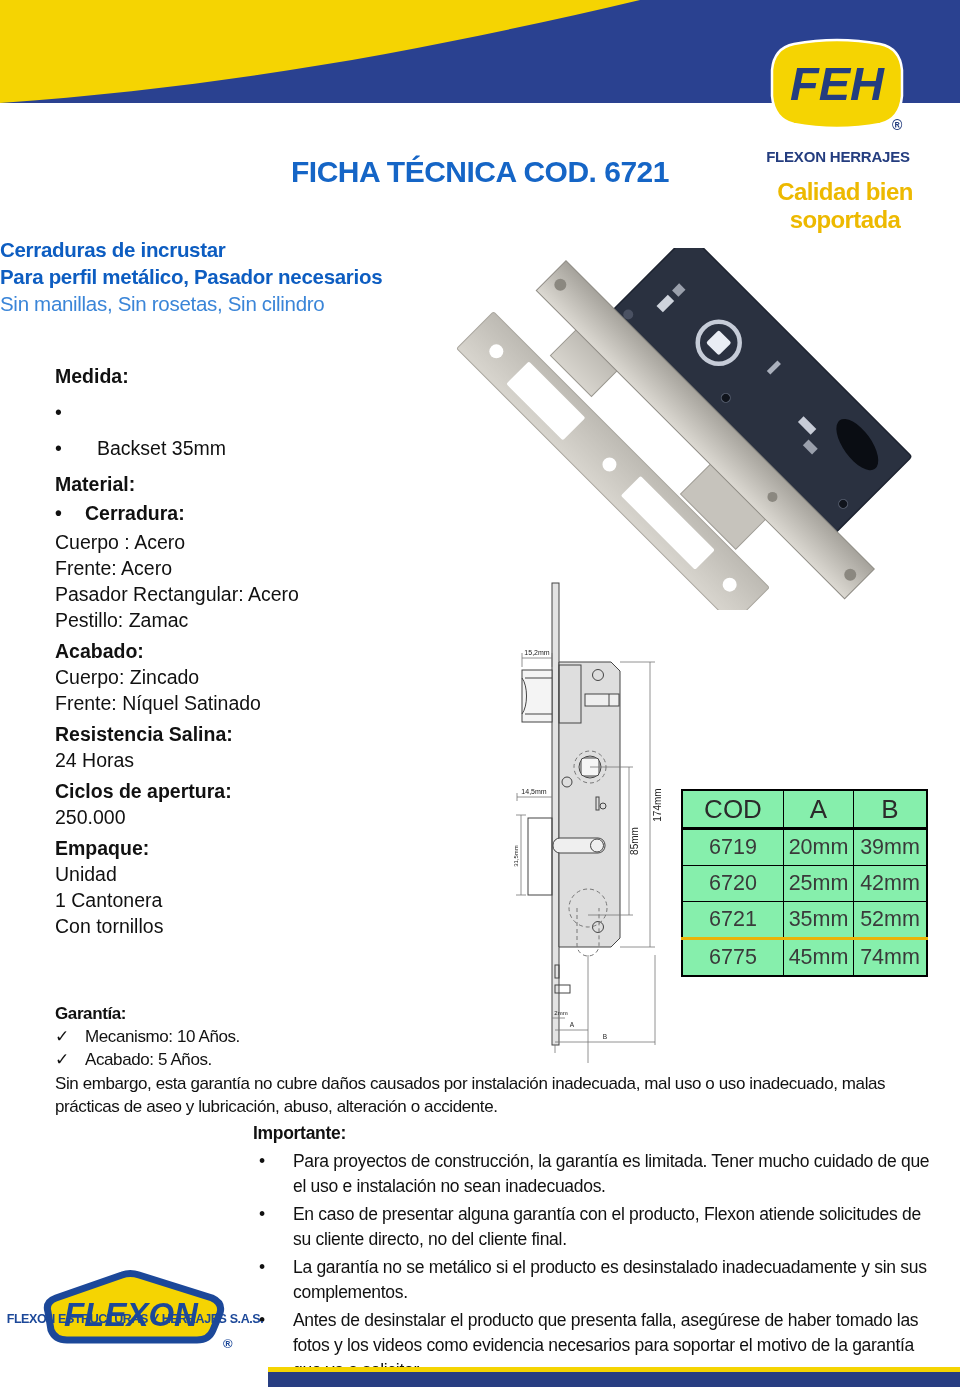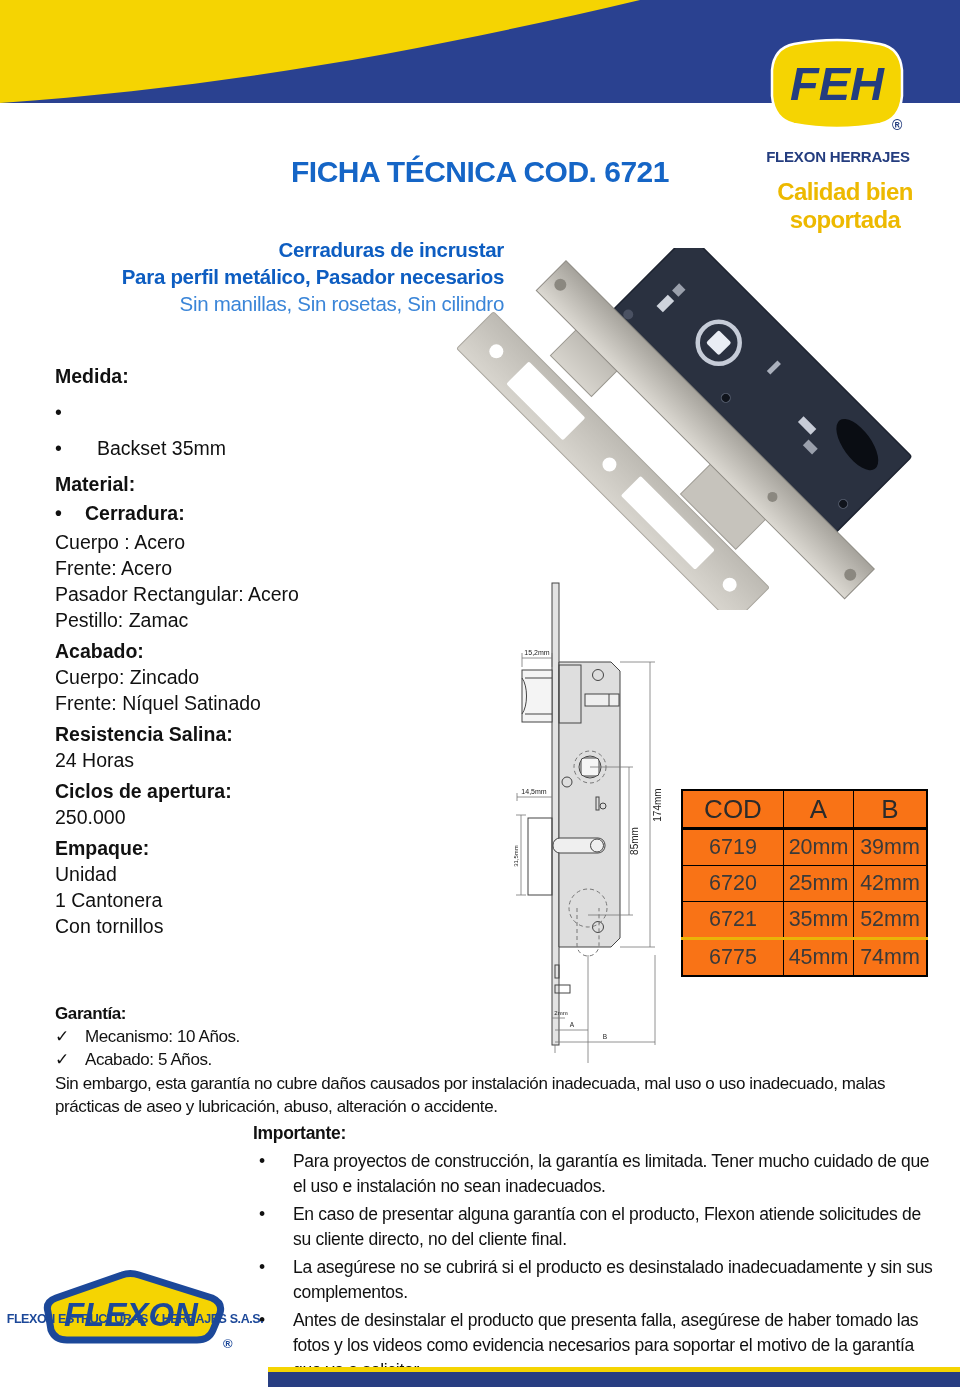--- a/index.html
+++ b/index.html
@@ -14,40 +14,40 @@
   .feh-shield{top:34px;left:766px;width:142px;height:102px;}
   .feh-reg{top:117px;left:892px;font-size:14px;font-weight:bold;color:#243d7f;}
   .feh-brand{top:148px;left:753px;width:170px;text-align:center;font-size:15px;
              font-weight:bold;color:#243d7f;letter-spacing:-0.2px;}
   .feh-tagline{top:178px;left:730px;width:230px;text-align:center;font-size:24px;
                font-weight:bold;color:#edb900;letter-spacing:-0.6px;}
 
   .title{top:155px;left:0;width:960px;text-align:center;font-size:30px;
          font-weight:bold;color:#1565c6;letter-spacing:-0.5px;}
 
-  .subtitle{top:236px;left:0;width:480px;text-align:right;line-height:27px;padding-left:24px;}
+  .subtitle{top:236px;left:0;width:480px;text-align:left;line-height:27px;}
   .sub1,.sub2{font-size:20.5px;font-weight:bold;color:#0d5dc1;letter-spacing:-0.3px;}
   .sub3{font-size:20.5px;color:#3a85d8;letter-spacing:-0.3px;}
 
   
   .specs{top:358px;left:55px;width:398px;font-size:19.5px;color:#111;line-height:26px;}
   .spec-header{font-weight:bold;margin-top:5px;}
   .spec-plain{margin-top:0;}
   .spec-bullet{display:flex;margin:10px 0;}
   .spec-bullet .dot{width:42px;flex:none;}
   .spec-bullet .btext{width:310px;}
   .spec-bullet-bold{display:flex;font-weight:bold;margin:3px 0;}
   .spec-bullet-bold .dot{width:30px;flex:none;}
 
   
   .photo{top:248px;left:445px;width:515px;height:362px;}
   .drawing{top:575px;left:495px;width:195px;height:500px;}
 
   
-  .spec-table{top:789px;left:681px;border-collapse:collapse;background:#f97316;}
+  .spec-table{top:789px;left:681px;border-collapse:collapse;background:#86efac;}
   .spec-table th,.spec-table td{border:1.8px solid #000;text-align:center;
        font-family:"Liberation Sans",sans-serif;color:#2b2b2b;padding:0;}
   .spec-table th{font-size:26px;font-weight:normal;height:36px;border-bottom:3px solid #000;}
   .spec-table td{font-size:21.5px;height:35px;color:#3a3a3a;}
   .spec-table{border:2.5px solid #000;}
   .spec-table .thick td{border-top:3px solid #eab308;}
   .col-cod{width:100px;} .col-a{width:69px;} .col-b{width:72px;}
 
   
   .garantia{top:1002px;left:55px;width:885px;font-size:17px;color:#111;
@@ -283,21 +283,21 @@
     <div class="imp-item">
       <span class="imp-dot">•</span>
       <span class="imp-text">Para proyectos de construcción, la garantía es limitada. Tener mucho cuidado de que el uso e instalación no sean inadecuados.</span>
     </div>
     <div class="imp-item">
       <span class="imp-dot">•</span>
       <span class="imp-text">En caso de presentar alguna garantía con el producto, Flexon atiende solicitudes de su cliente directo, no del cliente final.</span>
     </div>
     <div class="imp-item">
       <span class="imp-dot">•</span>
-      <span class="imp-text">La asegúrese no se cubrirá si el producto es desinstalado inadecuadamente y sin sus complementos.</span>
+      <span class="imp-text">La garantía no se metálico si el producto es desinstalado inadecuadamente y sin sus complementos.</span>
     </div>
     <div class="imp-item">
       <span class="imp-dot">•</span>
       <span class="imp-text">Antes de desinstalar el producto que presenta falla, asegúrese de haber tomado las fotos y los videos como evidencia necesarios para soportar el motivo de la garantía que va a solicitar.</span>
     </div>
   </div>
 
   <svg class="abs flexon-logo" viewBox="0 0 210 82">
     <path d="M18,44 Q15,34 26,30 L92,7 Q100,4 109,7 L182,30 Q193,35 190,45 L183,62 Q179,72 167,72 L37,72 Q25,72 21,62 Z" fill="#f5d402" stroke="#1c4899" stroke-width="7"></path>
     <text x="101" y="58" text-anchor="middle" font-family="Liberation Sans, sans-serif" font-size="33" font-weight="bold" font-style="italic" fill="#1c4899">FLEXON</text>

